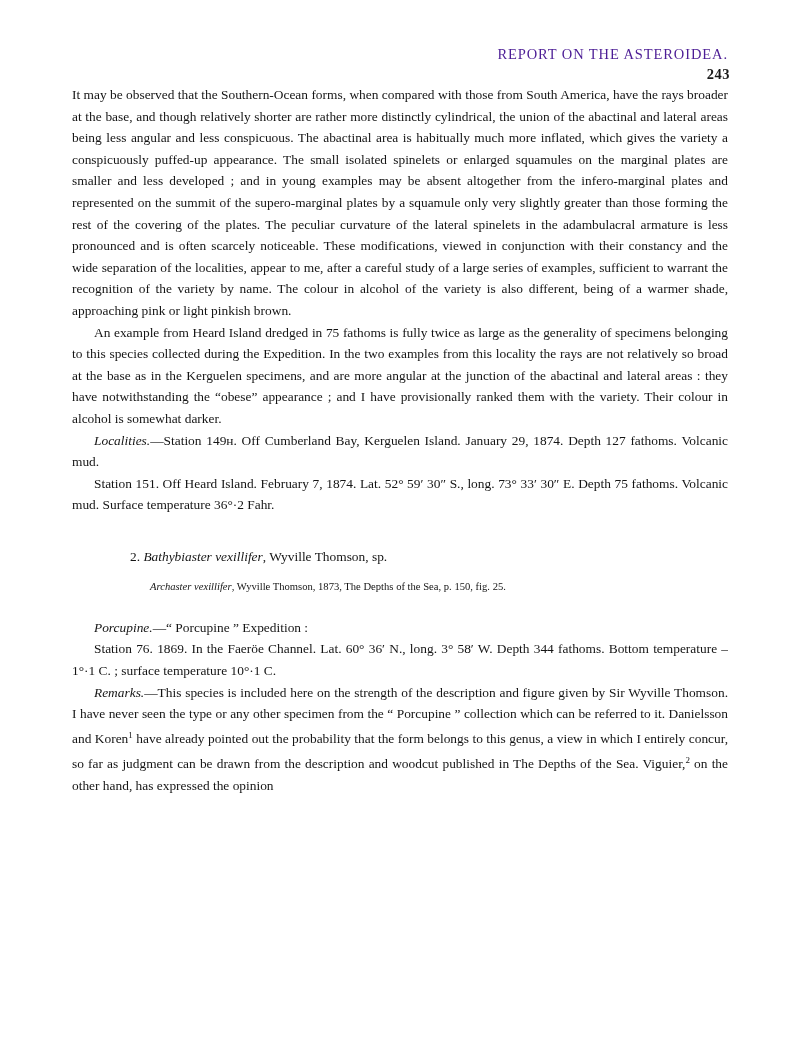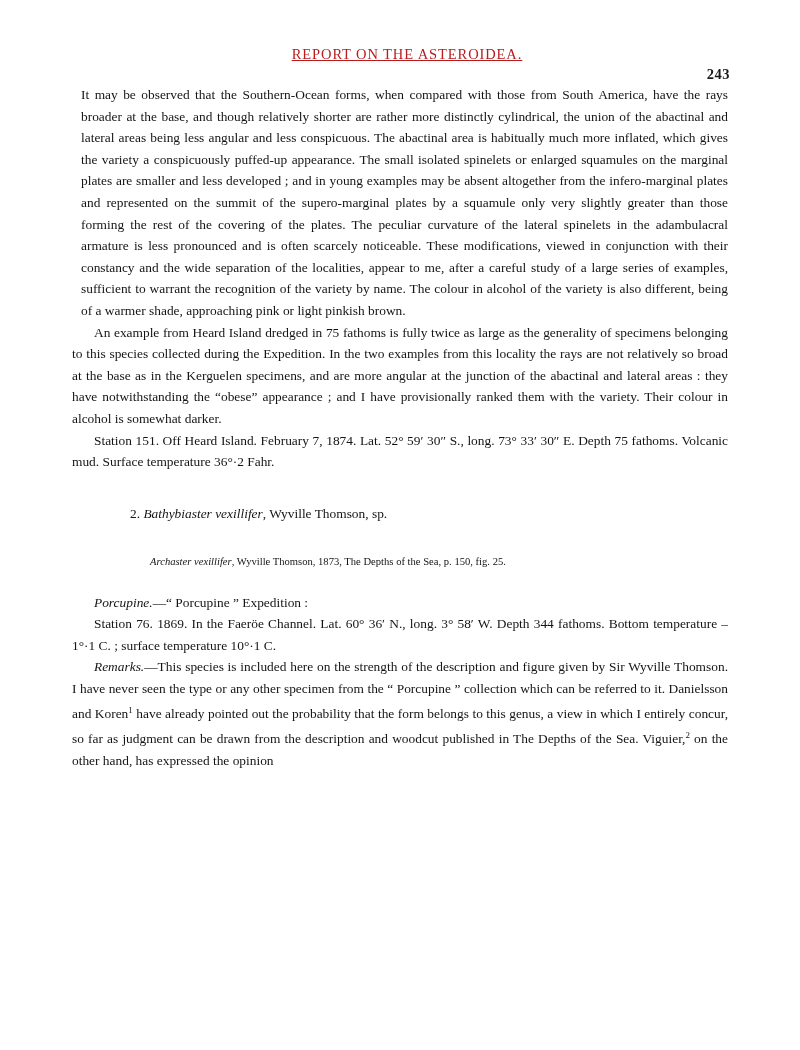--- a/index.html
+++ b/index.html
@@ -20,28 +20,27 @@
     height: 1050px;
     box-sizing: border-box;
     padding: 46px 72px 30px 72px;
   }
   .header {
     position: relative;
     height: 30px;
     margin-bottom: 8px;
   }
   .running-head {
-    text-align: center;
+    text-align: right;
     font-size: 14.5px;
     letter-spacing: 0.9px;
     font-variant: small-caps;
     text-transform: uppercase;
-    color: #b91c1c;
+    color: #4c1d95;
     padding-left: 14px;
-    text-decoration: underline;
   }
   .page-number {
     position: absolute;
     right: -2px;
     top: 0px;
     font-size: 14.5px;
     font-weight: bold;
     letter-spacing: 0.5px;
     margin-top: 20px;
   }
@@ -52,21 +51,20 @@
     color: #141414;
   }
   p {
     margin: 0;
   }
   p.indent {
     text-indent: 22px;
   }
   p.noindent {
     text-indent: 0;
-    margin-left: 9px;
   }
   .section-gap {
     height: 26px;
   }
   .species-heading {
     text-indent: 0;
     margin-left: 58px;
     font-size: 13.4px;
     line-height: 22px;
     margin-top: 4px;
@@ -74,21 +72,21 @@
   .species-heading .num {
     font-style: normal;
   }
   .species-heading .sp-name {
     font-style: italic;
   }
   .synonym {
     margin-left: 78px;
     font-size: 10.6px;
     line-height: 18px;
-    margin-top: 28px;
+    margin-top: 10px;
     text-indent: 0;
   }
   .synonym .it {
     font-style: italic;
   }
   .locality-line {
     margin-top: 12px;
   }
   .it {
     font-style: italic;
@@ -126,20 +124,21 @@
     <div class="running-head">Report on the Asteroidea.</div>
     <div class="page-number">243</div>
   </div>
 
   <div class="body-text">
 
     <p class="noindent">It may be observed that the Southern-Ocean forms, when compared with those from South America, have the rays broader at the base, and though relatively shorter are rather more distinctly cylindrical, the union of the abactinal and lateral areas being less angular and less conspicuous.  The abactinal area is habitually much more inflated, which gives the variety a conspicuously puffed-up appearance.  The small isolated spinelets or enlarged squamules on the marginal plates are smaller and less developed ; and in young examples may be absent altogether from the infero-marginal plates and represented on the summit of the supero-marginal plates by a squamule only very slightly greater than those forming the rest of the covering of the plates.  The peculiar curvature of the lateral spinelets in the adambulacral armature is less pronounced and is often scarcely noticeable. These modifications, viewed in conjunction with their constancy and the wide separation of the localities, appear to me, after a careful study of a large series of examples, sufficient to warrant the recognition of the variety by name.  The colour in alcohol of the variety is also different, being of a warmer shade, approaching pink or light pinkish brown.</p>
 
     <p class="indent">An example from Heard Island dredged in 75 fathoms is fully twice as large as the generality of specimens belonging to this species collected during the Expedition.  In the two examples from this locality the rays are not relatively so broad at the base as in the Kerguelen specimens, and are more angular at the junction of the abactinal and lateral areas :  they have notwithstanding the “obese” appearance ; and I have provisionally ranked them with the variety.  Their colour in alcohol is somewhat darker.</p>
 
+    <p class="indent"><span class="it">Localities.</span><span>—Station 149ʜ.  Off Cumberland Bay, Kerguelen Island.  January 29, 1874.  Depth 127 fathoms.  Volcanic mud.</span></p>
 
     <p class="indent">Station 151.  Off Heard Island.  February 7, 1874.  Lat. 52° 59′ 30″ S., long. 73° 33′ 30″ E.  Depth 75 fathoms.  Volcanic mud.  Surface temperature 36°·2 Fahr.</p>
 
     <div class="section-gap"></div>
 
     <p class="species-heading"><span class="num">2. </span><span class="sp-name">Bathybiaster vexillifer</span><span>, Wyville Thomson, sp.</span></p>
 
     <p class="synonym"><span class="it">Archaster vexillifer</span><span>, Wyville Thomson, 1873, The Depths of the Sea, p. 150, fig. 25.</span></p>
 
     <div class="spacer-sm"></div>

